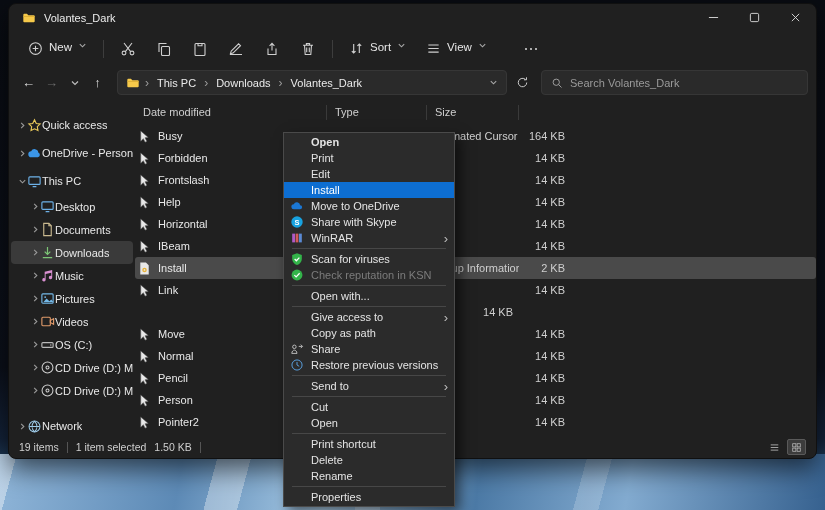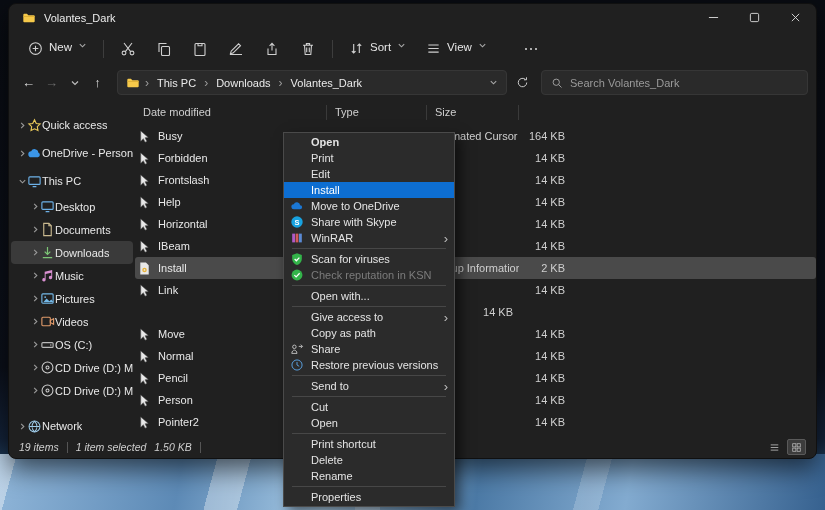--- a/index.html
+++ b/index.html
@@ -71,21 +71,21 @@
 .rows{flex:1;overflow:hidden;}
 .frow{height:22px;display:grid;grid-template-columns:192px 100px 92px 52px;align-items:center;border-radius:3px;cursor:default;}
 .frow.sel{background:var(--rowsel,#4a4a4a);}
 .fnamecell{display:flex;align-items:center;gap:6px;padding-left:2px;min-width:0;}
 .ficon{width:15px;height:15px;flex:0 0 auto;}
 .fname{font-size:11px;color:#e8e8e8;white-space:nowrap;}
 .ftype{font-size:11px;color:#cfcfcf;padding-left:8px;white-space:nowrap;overflow:hidden;}
 .fsize{font-size:11px;color:#cfcfcf;text-align:right;padding-right:6px;white-space:nowrap;}
 
 
-.statusbar{height:22px;flex:0 0 auto;display:flex;align-items:center;padding:0 10px;gap:8px;font-size:10.5px;color:#cfcfcf;font-style:italic;}
+.statusbar{height:22px;flex:0 0 auto;display:flex;align-items:center;padding:0 10px;gap:8px;font-size:10.5px;color:#cfcfcf;}
 .ssep{width:1px;height:11px;background:#555;}
 .sbright{margin-left:auto;display:flex;gap:3px;}
 .sbvbtn{width:19px;height:16px;display:flex;align-items:center;justify-content:center;color:#bdbdbd;border-radius:2px;border:1px solid transparent;cursor:default;}
 .sbvbtn.active{background:#3c3c3c;border-color:#5a5a5a;}
 .sbvbtn .icn{width:11px;height:11px;}
 
 
 .ctxmenu{position:absolute;left:283px;top:132px;width:172px;background:#2b2b2b;border:1px solid #4a4a4a;box-shadow:5px 5px 12px rgba(0,0,0,.55);padding:1px 0;z-index:50;}
 .mitem{height:16px;display:flex;align-items:center;padding:0 6px;font-size:11px;color:#e4e4e4;cursor:default;}
 .micon{width:14px;height:14px;margin-right:7px;flex:0 0 auto;}

